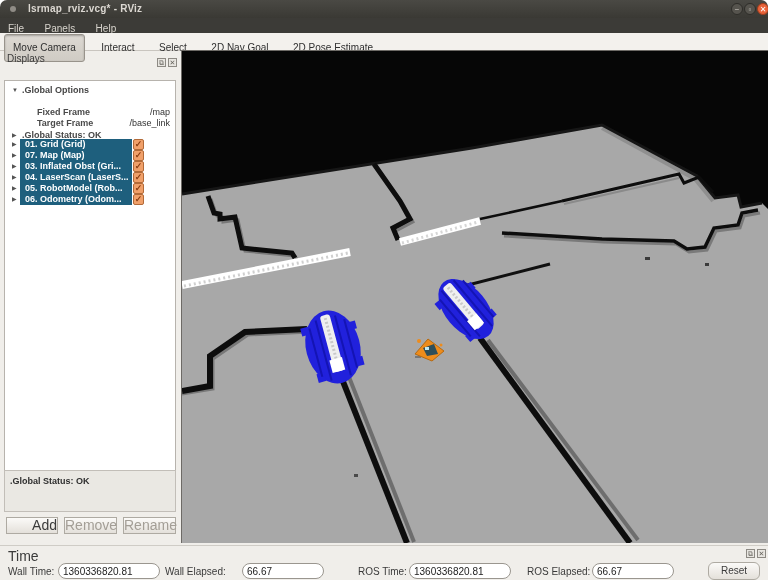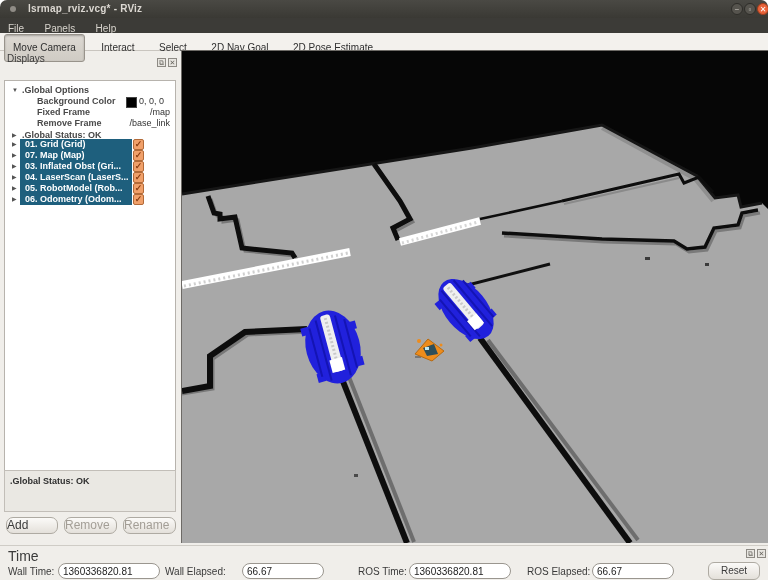--- a/index.html
+++ b/index.html
@@ -43,22 +43,22 @@
   .p-val{position:absolute;right:5px;text-align:right;color:#333;}
   .swatch{position:absolute;left:121px;top:1px;width:9px;height:9px;background:#000;border:1px solid #444;}
   .swatch-val{position:absolute;left:134px;color:#333;}
   .disp-hl{position:absolute;left:15px;top:0;width:112px;height:11px;background:#1e5f7d;}
   .disp-label{position:absolute;left:20px;color:#fff;font-weight:bold;z-index:2;}
   .cbox{position:absolute;left:128px;top:0;width:11px;height:11px;background:#f0a06a;
     border:1px solid #b26a38;border-radius:2px;box-sizing:border-box;color:#8a3c10;
     font-size:9px;line-height:9px;text-align:center;font-weight:bold;}
   .statusbox{position:absolute;left:4px;top:420px;width:172px;height:42px;background:#eae8e3;
     border:1px solid #c2beb8;box-sizing:border-box;font-size:9px;font-weight:bold;color:#2f2f2f;padding:5px;}
-  .btn{position:absolute;top:467px;height:17px;border:1px solid #aeaaa2;border-radius:7px;
-    background:linear-gradient(#fbfaf8,#e4e0da);font-size:12px;line-height:15px;text-align:left;
+  .btn{position:absolute;top:467px;height:17px;border:1px solid #aeaaa2;border-radius:0;
+    background:linear-gradient(#fbfaf8,#e4e0da);font-size:14px;line-height:15px;text-align:right;
     color:#3b3b3b;box-sizing:border-box;}
   .btn.disabled{color:#a39e96;}
   .btn.add{left:6px;width:52px}.btn.remove{left:64px;width:53px}.btn.rename{left:123px;width:53px}
 
   
   .viewport{position:absolute;left:181px;top:50px;width:587px;height:493px;
     border-left:1px solid #6d6a66;border-top:1px solid #6d6a66;box-sizing:border-box;}
   .viewport svg{display:block}
 
   
@@ -100,31 +100,26 @@
   <div class="displays">
     <div class="panel-title">Displays</div>
     <div class="mini-icon" style="left:157px;top:8px">⧉</div>
     <div class="mini-icon" style="left:168px;top:8px">✕</div>
 
     <div class="tree">
       <div class="trow" style="top:4px">
         <span class="arrow">▼</span>
         <span class="t-label">.Global Options</span>
       </div>
-      <div class="trow" style="top:15px">
-        <span class="p-name">Background Color</span>
-        <span class="swatch"></span>
-        <span class="swatch-val">0, 0, 0</span>
-      </div>
       <div class="trow" style="top:26px">
         <span class="p-name">Fixed Frame</span>
         <span class="p-val">/map</span>
       </div>
       <div class="trow" style="top:37px">
-        <span class="p-name">Remove Frame</span>
+        <span class="p-name">Target Frame</span>
         <span class="p-val">/base_link</span>
       </div>
       <div class="trow" style="top:49px">
         <span class="arrow">▶</span>
         <span class="t-label">.Global Status: OK</span>
       </div>
 
       <div class="trow" style="top:58px">
         <span class="arrow">▶</span>
         <span class="disp-hl"></span>

